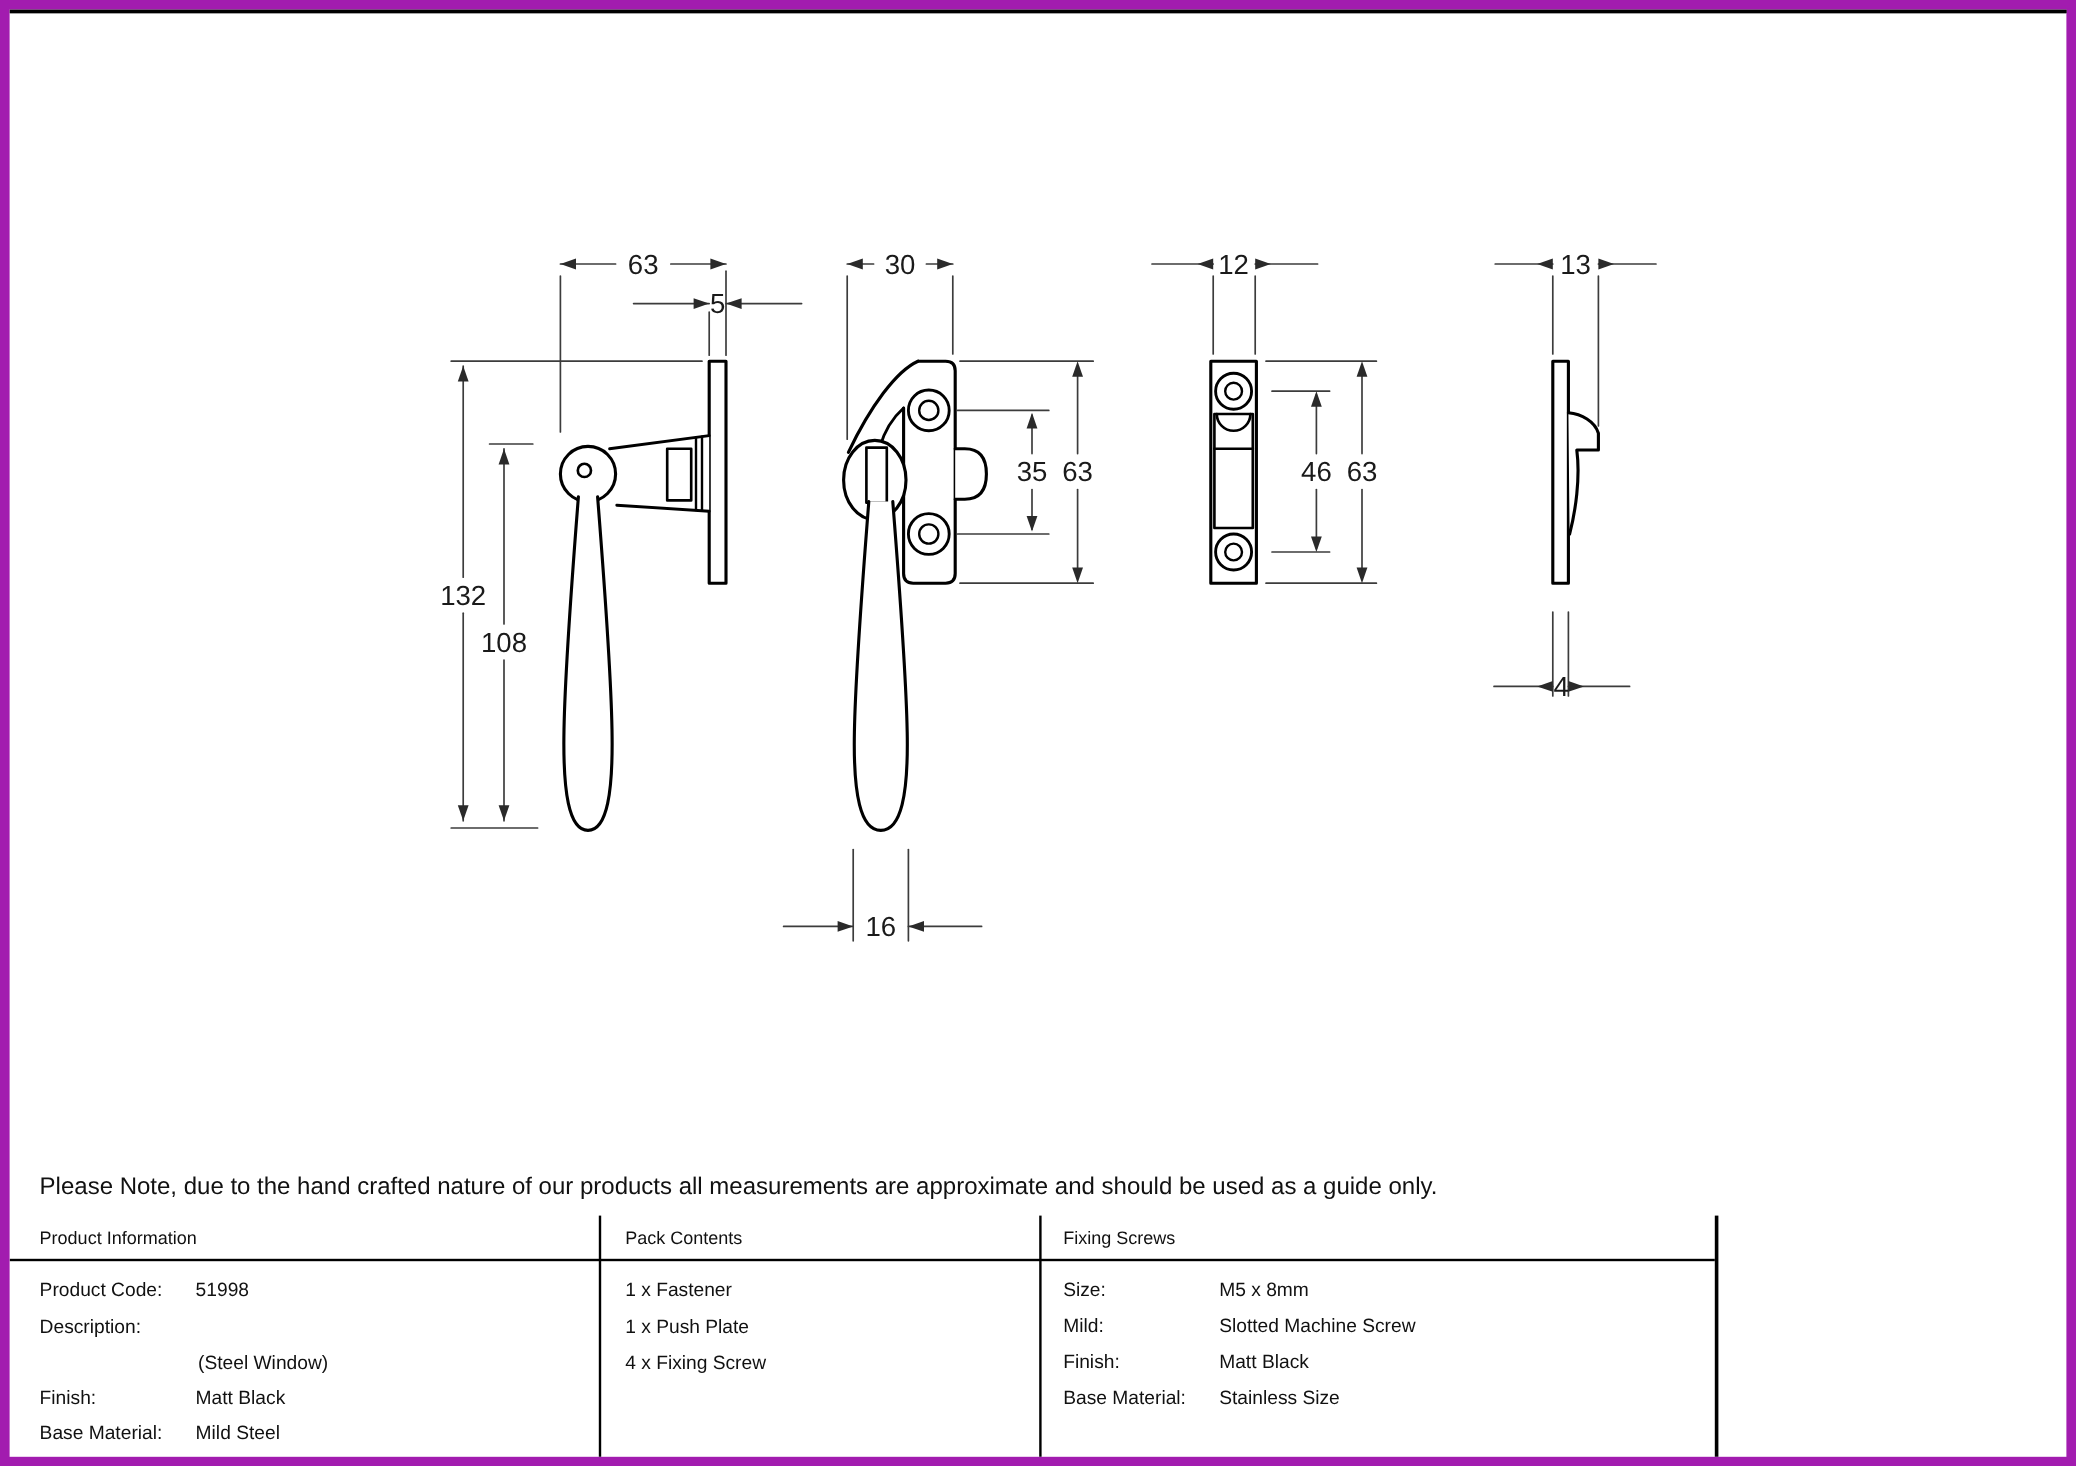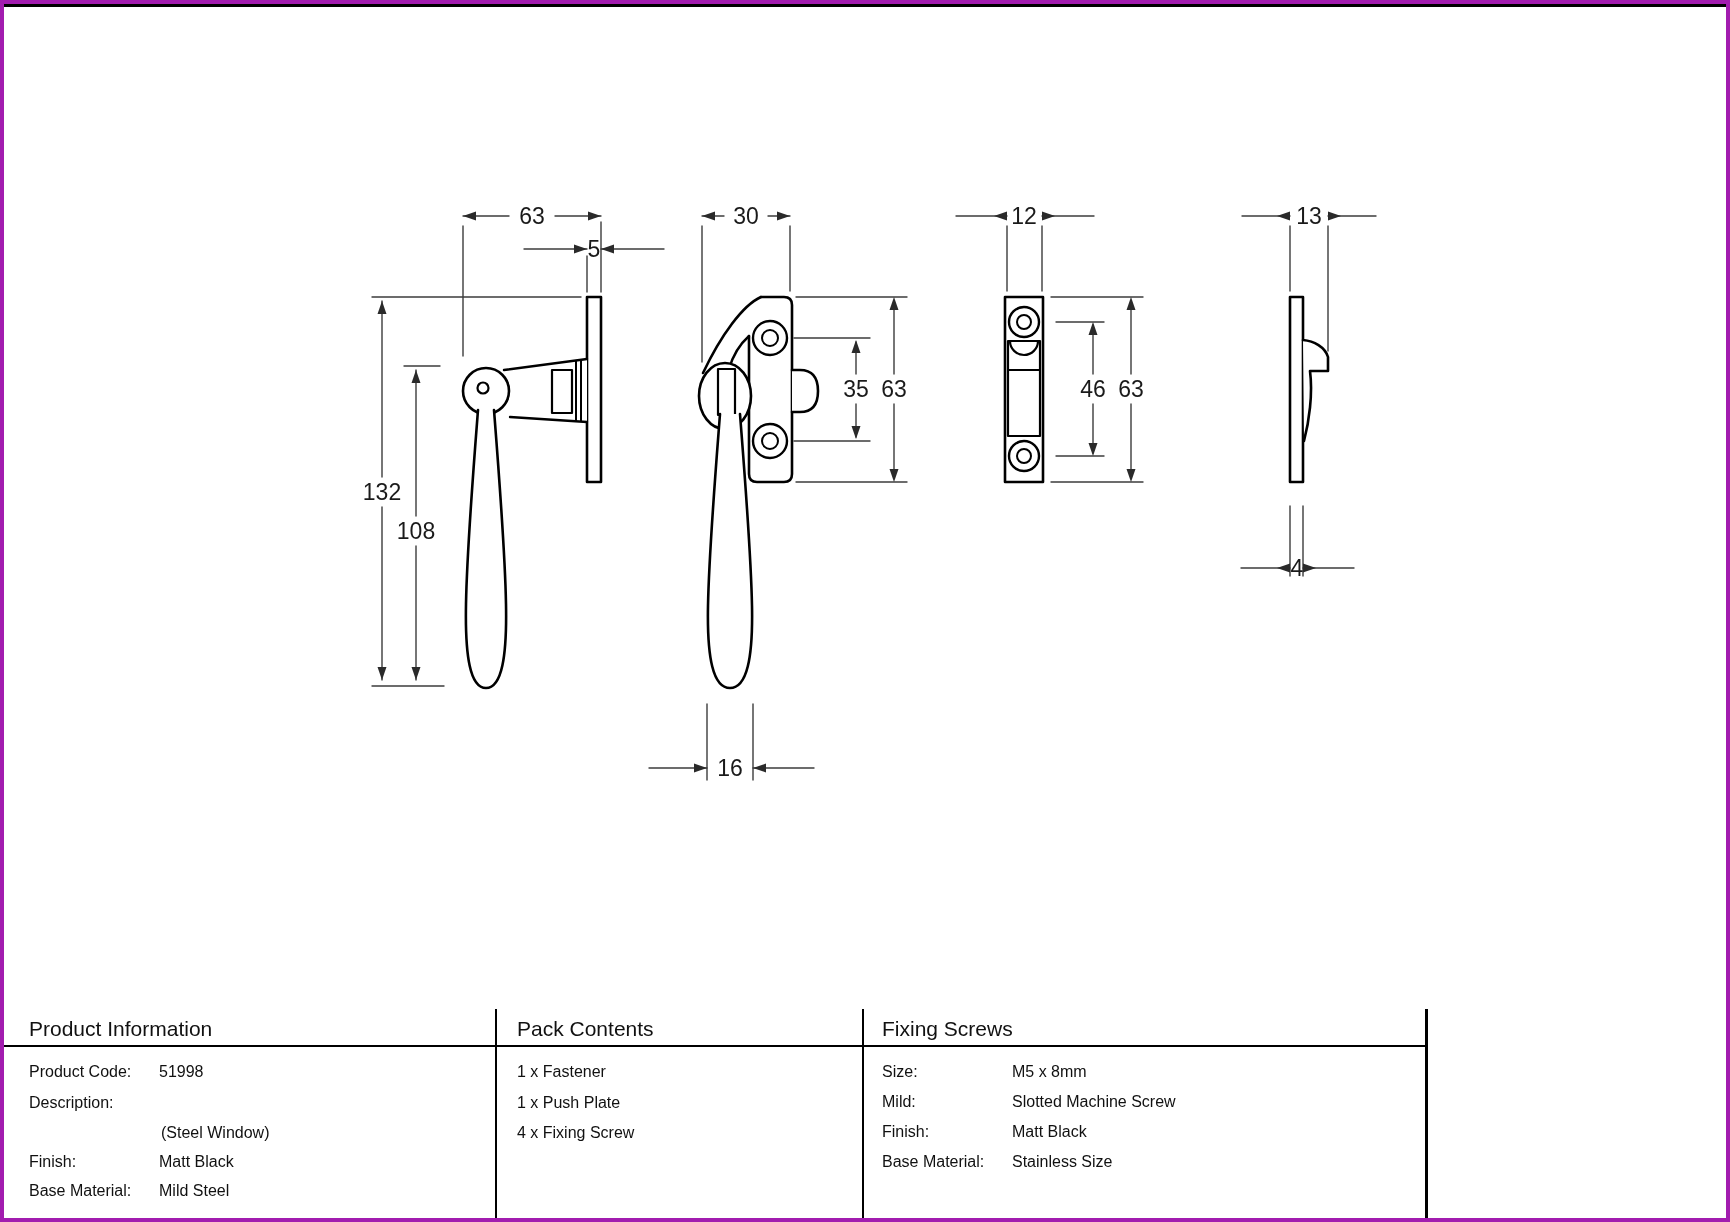--- a/index.html
+++ b/index.html
@@ -1,26 +1,26 @@
 <!DOCTYPE html>
 <html><head>
 <meta charset="utf-8">
 <style>
   html,body{margin:0;padding:0;background:#e8e8e8;}
   .sheet{
     position:relative;width:1730px;height:1222px;background:#ffffff;
-    border:4px solid #a21caf;box-sizing:border-box;overflow:hidden;
+    border:8px solid #a21caf;box-sizing:border-box;overflow:hidden;
     font-family:"Liberation Sans","DejaVu Sans",sans-serif;color:#111;
   }
   svg text{font-family:"Liberation Sans","DejaVu Sans",sans-serif;}
   .dwg{position:absolute;left:0;top:0;}
   .hline{position:absolute;background:#000;}
   .vline{position:absolute;background:#000;}
   .lbl{position:absolute;font-size:16px;line-height:26px;white-space:nowrap;color:#111;}
-  .hdr{font-size:21px;}
+  .hdr{font-size:15px;}
   .note{font-size:20px;}
   .logo-box{position:absolute;}
 </style>
 </head>
 <body>
 
 <div class="sheet">
 
   <svg class="dwg" width="1730" height="945" viewBox="0 0 1730 945">
     <g stroke-linecap="round" stroke-linejoin="round">
@@ -189,20 +189,21 @@
       <g fill="#1a1a1a" font-size="23" text-anchor="middle">
         <text x="1305" y="220">13</text>
         <text x="1293" y="572">4</text>
       </g>
     </g>
 
     </g>
   </svg>
 
   <div class="hline" style="left:0;top:950;width:1722px;height:3px;"></div>
+  <div class="lbl note" style="left:25px;top:968px;">Please Note, due to the hand crafted nature of our products all measurements are approximate and should be used as a guide only.</div>
   <div class="hline" style="left:0;top:1005;width:1722px;height:3px;"></div>
 
   <div class="hline" style="left:0;top:1041px;width:1421px;height:2px;"></div>
   <div class="vline" style="left:491px;top:1005px;width:2px;height:213px;"></div>
   <div class="vline" style="left:858px;top:1005px;width:2px;height:213px;"></div>
   <div class="vline" style="left:1421px;top:1005px;width:3px;height:213px;"></div>
 
   <div class="lbl hdr" style="left:25px;top:1012px;">Product Information</div>
   <div class="lbl hdr" style="left:513px;top:1012px;">Pack Contents</div>
   <div class="lbl hdr" style="left:878px;top:1012px;text-align:right;">Fixing Screws</div>

